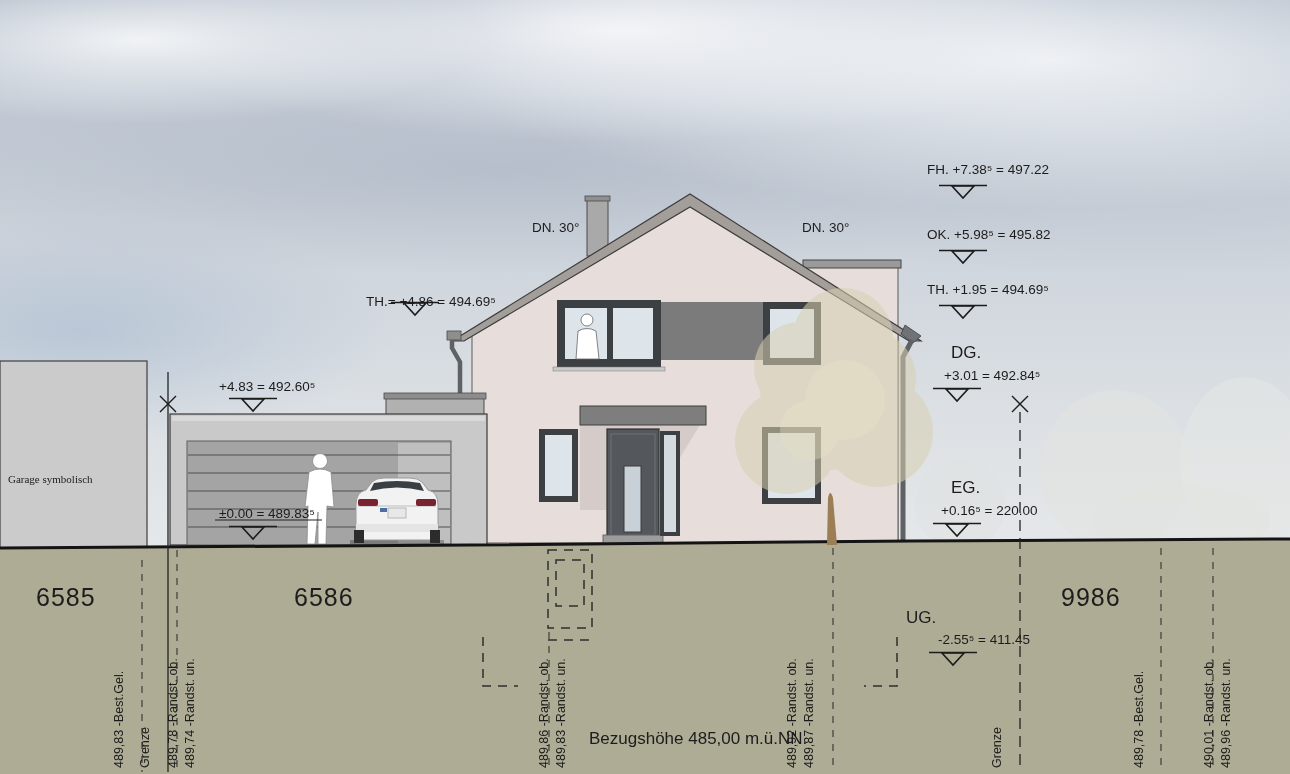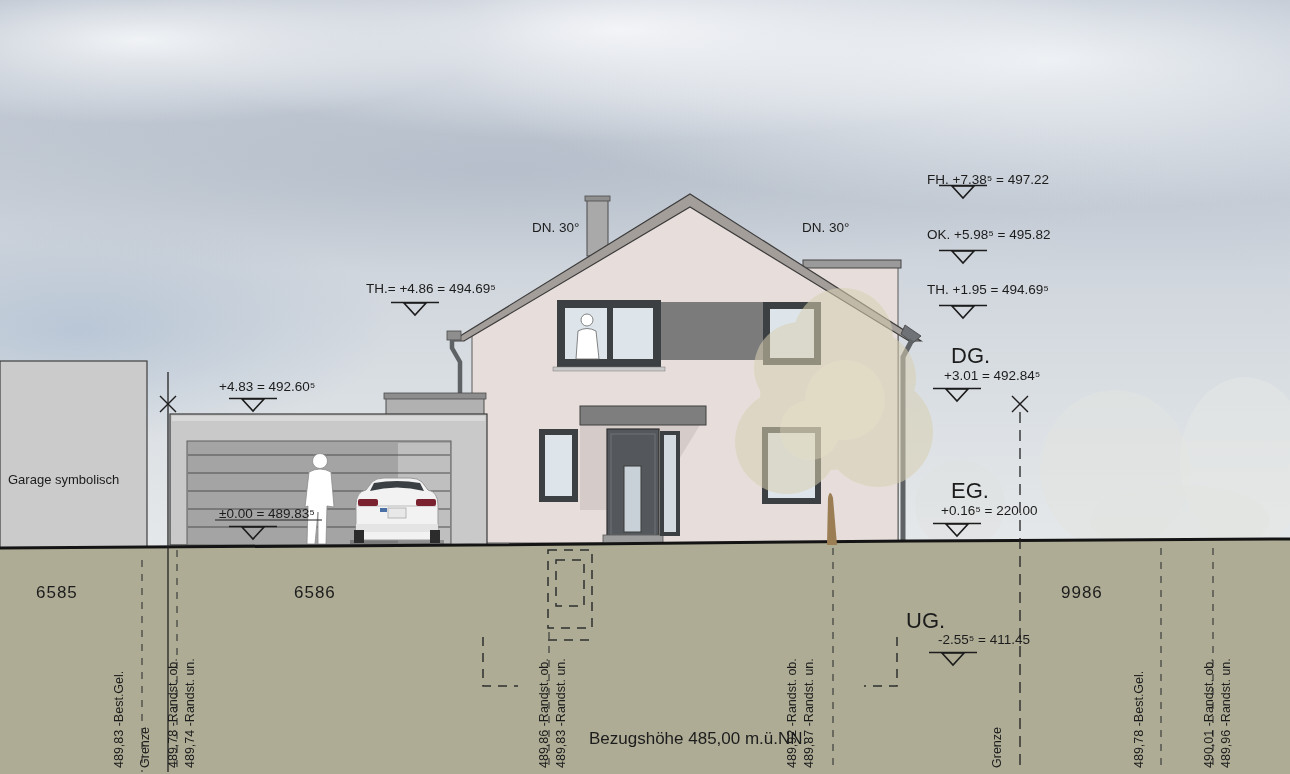--- a/index.html
+++ b/index.html
@@ -10,24 +10,24 @@
       radial-gradient(ellipse 500px 120px at 140px 40px, rgba(244,246,248,.95), rgba(244,246,248,0) 70%),
       radial-gradient(ellipse 700px 160px at 620px 30px, rgba(248,249,251,.9), rgba(248,249,251,0) 70%),
       radial-gradient(ellipse 800px 200px at 1050px 60px, rgba(240,243,246,.95), rgba(240,243,246,0) 75%),
       radial-gradient(ellipse 900px 140px at 500px 170px, rgba(167,178,192,.55), rgba(167,178,192,0) 75%),
       radial-gradient(ellipse 600px 100px at 1150px 200px, rgba(190,198,209,.5), rgba(190,198,209,0) 75%),
       radial-gradient(ellipse 420px 150px at 80px 330px, rgba(152,175,202,.45), rgba(152,175,202,0) 75%),
       linear-gradient(180deg,#a9b3c2 0%,#bfc7d2 12%,#cdd3db 30%,#d8dde2 48%,#e4e7e9 68%,#edeeee 100%);
   }
   svg.draw{position:absolute;left:0;top:0;}
   .ann{position:absolute;font-size:13.5px;white-space:nowrap;line-height:1.15;}
-  .ann.big{font-size:22px;}
-  .ann.parcel{font-size:17px;letter-spacing:1px;}
+  .ann.big{font-size:17px;}
+  .ann.parcel{font-size:25px;letter-spacing:1px;}
   .ann.note{font-size:17px;}
-  .ann.glabel{font-size:13px;}
+  .ann.glabel{font-size:11px;font-family:Liberation Serif, serif;}
   .rot{
     position:absolute;font-size:12.5px;white-space:nowrap;height:13px;line-height:13px;
     transform:rotate(-90deg);transform-origin:0 100%;
   }
   svg.lvl{position:absolute;width:50px;height:15px;overflow:visible;}
   svg.lvl line,svg.lvl polygon{stroke:#1c1c1c;stroke-width:1.6;fill:none;}
   svg.xmark{position:absolute;width:16px;height:16px;overflow:visible;}
   svg.xmark path{stroke:#1c1c1c;stroke-width:1.4;fill:none;}
 </style>
 </head>
@@ -232,28 +232,28 @@
       <line x1="1" y1="1.5" x2="49" y2="1.5"></line>
       <polygon points="14,2 36,2 25,14"></polygon>
     </svg>
   <svg class="lvl" style="left:928px;top:651px">
       <line x1="1" y1="1.5" x2="49" y2="1.5"></line>
       <polygon points="14,2 36,2 25,14"></polygon>
     </svg>
 
   <div class="ann glabel" style="left:8px;top:473px">Garage symbolisch</div>
 
-  <div class="ann" style="left:366px;top:281px">TH.= +4.86  = 494.69⁵</div>
+  <div class="ann" style="left:366px;top:294px">TH.= +4.86  = 494.69⁵</div>
   <div class="ann" style="left:219px;top:379px">+4.83  = 492.60⁵</div>
   <div class="ann" style="left:219px;top:506px">±0.00  = 489.83⁵</div>
 
   <div class="ann" style="left:532px;top:220px">DN. 30°</div>
   <div class="ann" style="left:802px;top:220px">DN. 30°</div>
 
-  <div class="ann" style="left:927px;top:172px">FH. +7.38⁵ = 497.22</div>
+  <div class="ann" style="left:927px;top:162px">FH. +7.38⁵ = 497.22</div>
   <div class="ann" style="left:927px;top:227px">OK. +5.98⁵ = 495.82</div>
   <div class="ann" style="left:927px;top:282px">TH. +1.95  = 494.69⁵</div>
 
   <div class="ann big" style="left:951px;top:343px">DG.</div>
   <div class="ann" style="left:944px;top:368px">+3.01  = 492.84⁵</div>
   <div class="ann big" style="left:951px;top:478px">EG.</div>
   <div class="ann" style="left:941px;top:503px">+0.16⁵ = 220.00</div>
   <div class="ann big" style="left:906px;top:608px">UG.</div>
   <div class="ann" style="left:938px;top:632px">-2.55⁵ = 411.45</div>
 

